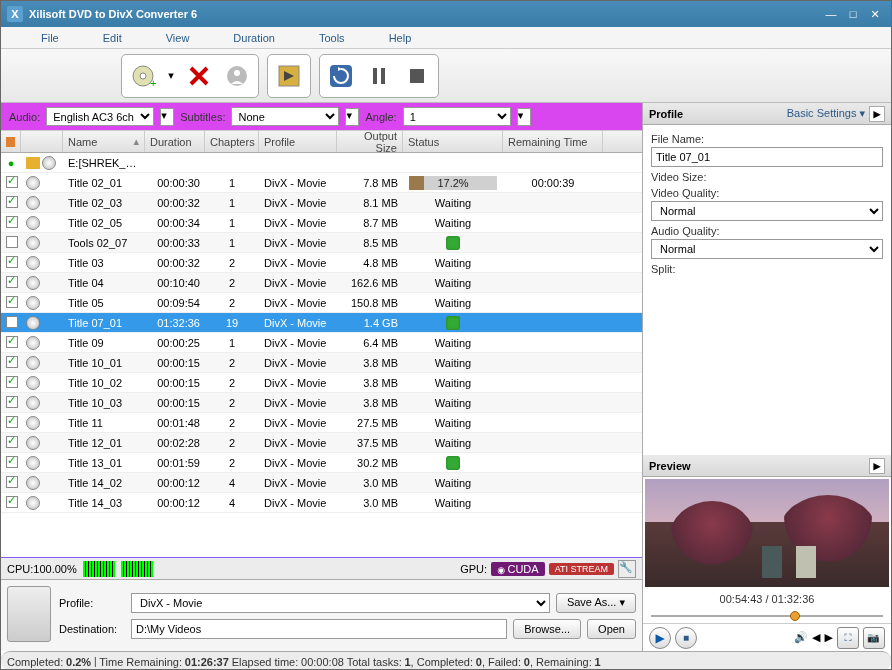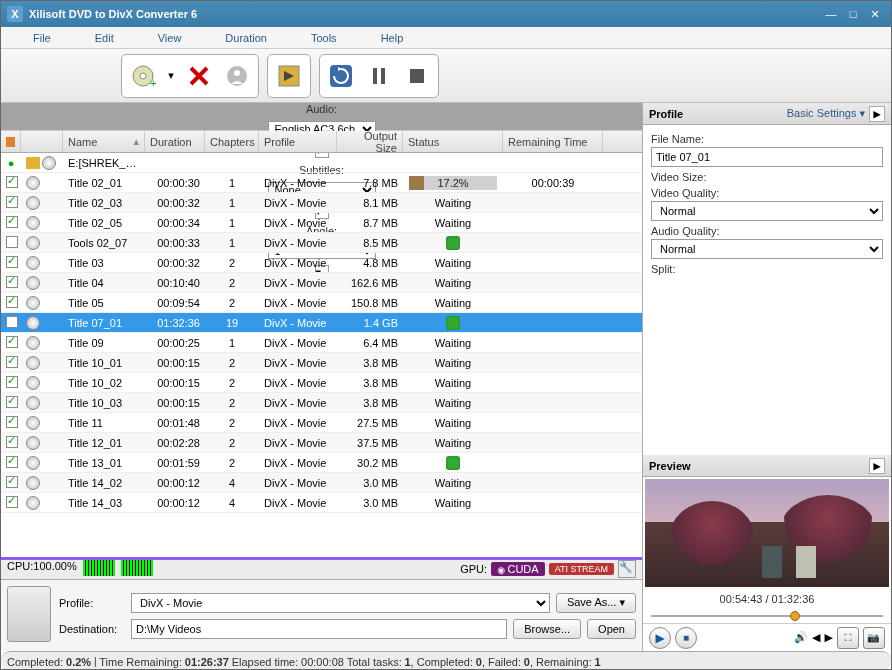--- a/index.html
+++ b/index.html
@@ -1,29 +1,29 @@
 <!DOCTYPE html>
 <html><head>
 <meta charset="utf-8">
 <style>
 * { box-sizing: border-box; margin: 0; padding: 0; font-family: Tahoma, Arial, sans-serif; font-size: 11px; }
 body { background: #fff; width: 892px; height: 670px; overflow: hidden; border: 1px solid #666; }
 .titlebar { background: linear-gradient(#4a8cb8, #3a7ca8); height: 26px; display: flex; align-items: center; padding: 0 6px; color: #fff; }
 .titlebar .logo { width: 16px; height: 16px; background: #5aa0d0; border-radius: 2px; margin-right: 6px; display: inline-flex; align-items: center; justify-content: center; font-weight: bold; color: #fff; }
 .titlebar .title { flex: 1; font-weight: bold; }
 .titlebar .winbtn { width: 20px; height: 16px; margin-left: 2px; cursor: pointer; display: inline-flex; align-items: center; justify-content: center; color: #fff; }
-.menubar { height: 22px; background: #f5f5f5; display: flex; align-items: center; padding: 0 10px; border-bottom: 1px solid #ccc; }
+.menubar { height: 22px; background: #f5f5f5; display: flex; align-items: center; padding: 0 18px; border-bottom: 1px solid #ccc; }
 .menubar .menu { padding: 0 22px; color: #2a5a8a; cursor: pointer; }
 .toolbar { height: 54px; background: linear-gradient(#f8f8f8,#e8e8e8); display: flex; align-items: center; gap: 8px; padding: 0 120px; border-bottom: 1px solid #bbb; }
 .toolbar .tbgrp { background: #fff; border: 1px solid #aaa; border-radius: 5px; padding: 4px; display: flex; gap: 4px; }
 .toolbar .tbtn { width: 34px; height: 34px; display: inline-flex; align-items: center; justify-content: center; cursor: pointer; border-radius: 3px; }
 .main { display: flex; height: 548px; }
 .left { flex: 1; display: flex; flex-direction: column; border-right: 1px solid #aaa; }
 .right { width: 248px; display: flex; flex-direction: column; }
-.selectors { height: 28px; background: #a3a3a3; display: flex; align-items: center; gap: 6px; padding: 0 8px; border-bottom: 1px solid #ccc; flex-direction: column; }
+.selectors { height: 28px; background: #d946ef; display: flex; align-items: center; gap: 6px; padding: 0 8px; border-bottom: 1px solid #ccc; }
 .selectors label { color: #333; }
 .selectors select { border: 1px solid #999; height: 19px; background: #fff; padding: 0 2px; }
 .gridhdr { height: 22px; background: linear-gradient(#f4f4f4,#e0e0e0); display: flex; border-bottom: 1px solid #aaa; }
 .gridhdr .col { border-right: 1px solid #ccc; padding: 3px 5px; color: #444; display: flex; align-items: center; }
 .col-chk { width: 20px; justify-content: center; }
 .col-ico { width: 42px; }
 .col-name { width: 82px; }
 .col-dur { width: 60px; text-align: right; }
 .col-chap { width: 54px; text-align: center; }
 .col-prof { width: 78px; }
@@ -44,21 +44,21 @@
 .row .c-out { width: 66px; text-align: right; }
 .row .c-stat { width: 100px; text-align: center; display: flex; align-items: flex-end; justify-content: center; }
 .row .c-rem { width: 100px; text-align: center; }
 .chk { width: 12px; height: 12px; border: 1px solid #888; background: #fff; display: inline-block; position: relative; }
 .chk.on::after { content: "✓"; color: #0a0; position: absolute; left: 0; top: -3px; font-size: 11px; }
 .disc-icon { width: 14px; height: 14px; border-radius: 50%; background: radial-gradient(#fff,#bbb); border: 1px solid #888; display: inline-block; }
 .statdot { width: 14px; height: 14px; border-radius: 3px; background: #3a3; display: inline-block; box-shadow: inset 0 0 3px rgba(0,0,0,.3); }
 .progbar { height: 14px; width: 88px; background: #d0d0d0; position: relative; font-size: 10px; line-height: 14px; color: #222; }
 .progbar .fill { position: absolute; left: 0; top: 0; bottom: 0; background: #9a7a4a; }
 .progbar .lbl { position: absolute; left: 50%; transform: translateX(-50%); }
-.cpubar { height: 22px; background: #ececec; border-top: 3px solid #8b5cf6; display: flex; align-items: flex-start; padding: 0 6px; gap: 6px; }
+.cpubar { height: 22px; background: #ececec; border-top: 1px solid #8b5cf6; display: flex; align-items: center; padding: 0 6px; gap: 6px; }
 .cpubar .graph { width: 32px; height: 16px; background: #000; display: inline-block; }
 .cpubar .graph::before { content:""; display:block; width:100%; height:100%; background: repeating-linear-gradient(90deg,#0f0 0,#0f0 2px,#000 2px,#000 3px); }
 .cpubar .spacer { flex: 1; }
 .cpubar .gpu { display: flex; align-items: center; gap: 4px; }
 .cpubar .badge { padding: 1px 6px; background: #701a75; color: #fff; font-size: 9px; border-radius: 2px; }
 .cpubar .badge.ati { background: #b33; }
 .outpanel { height: 72px; background: #f5f5f5; border-top: 1px solid #aaa; display: flex; padding: 6px; gap: 8px; }
 .outpanel .thumb { width: 44px; height: 56px; border: 1px solid #999; background: linear-gradient(#eee,#ccc); border-radius: 3px; }
 .outpanel .fields { flex: 1; display: flex; flex-direction: column; gap: 6px; justify-content: center; }
 .outpanel .fldrow { display: flex; align-items: center; gap: 6px; }

